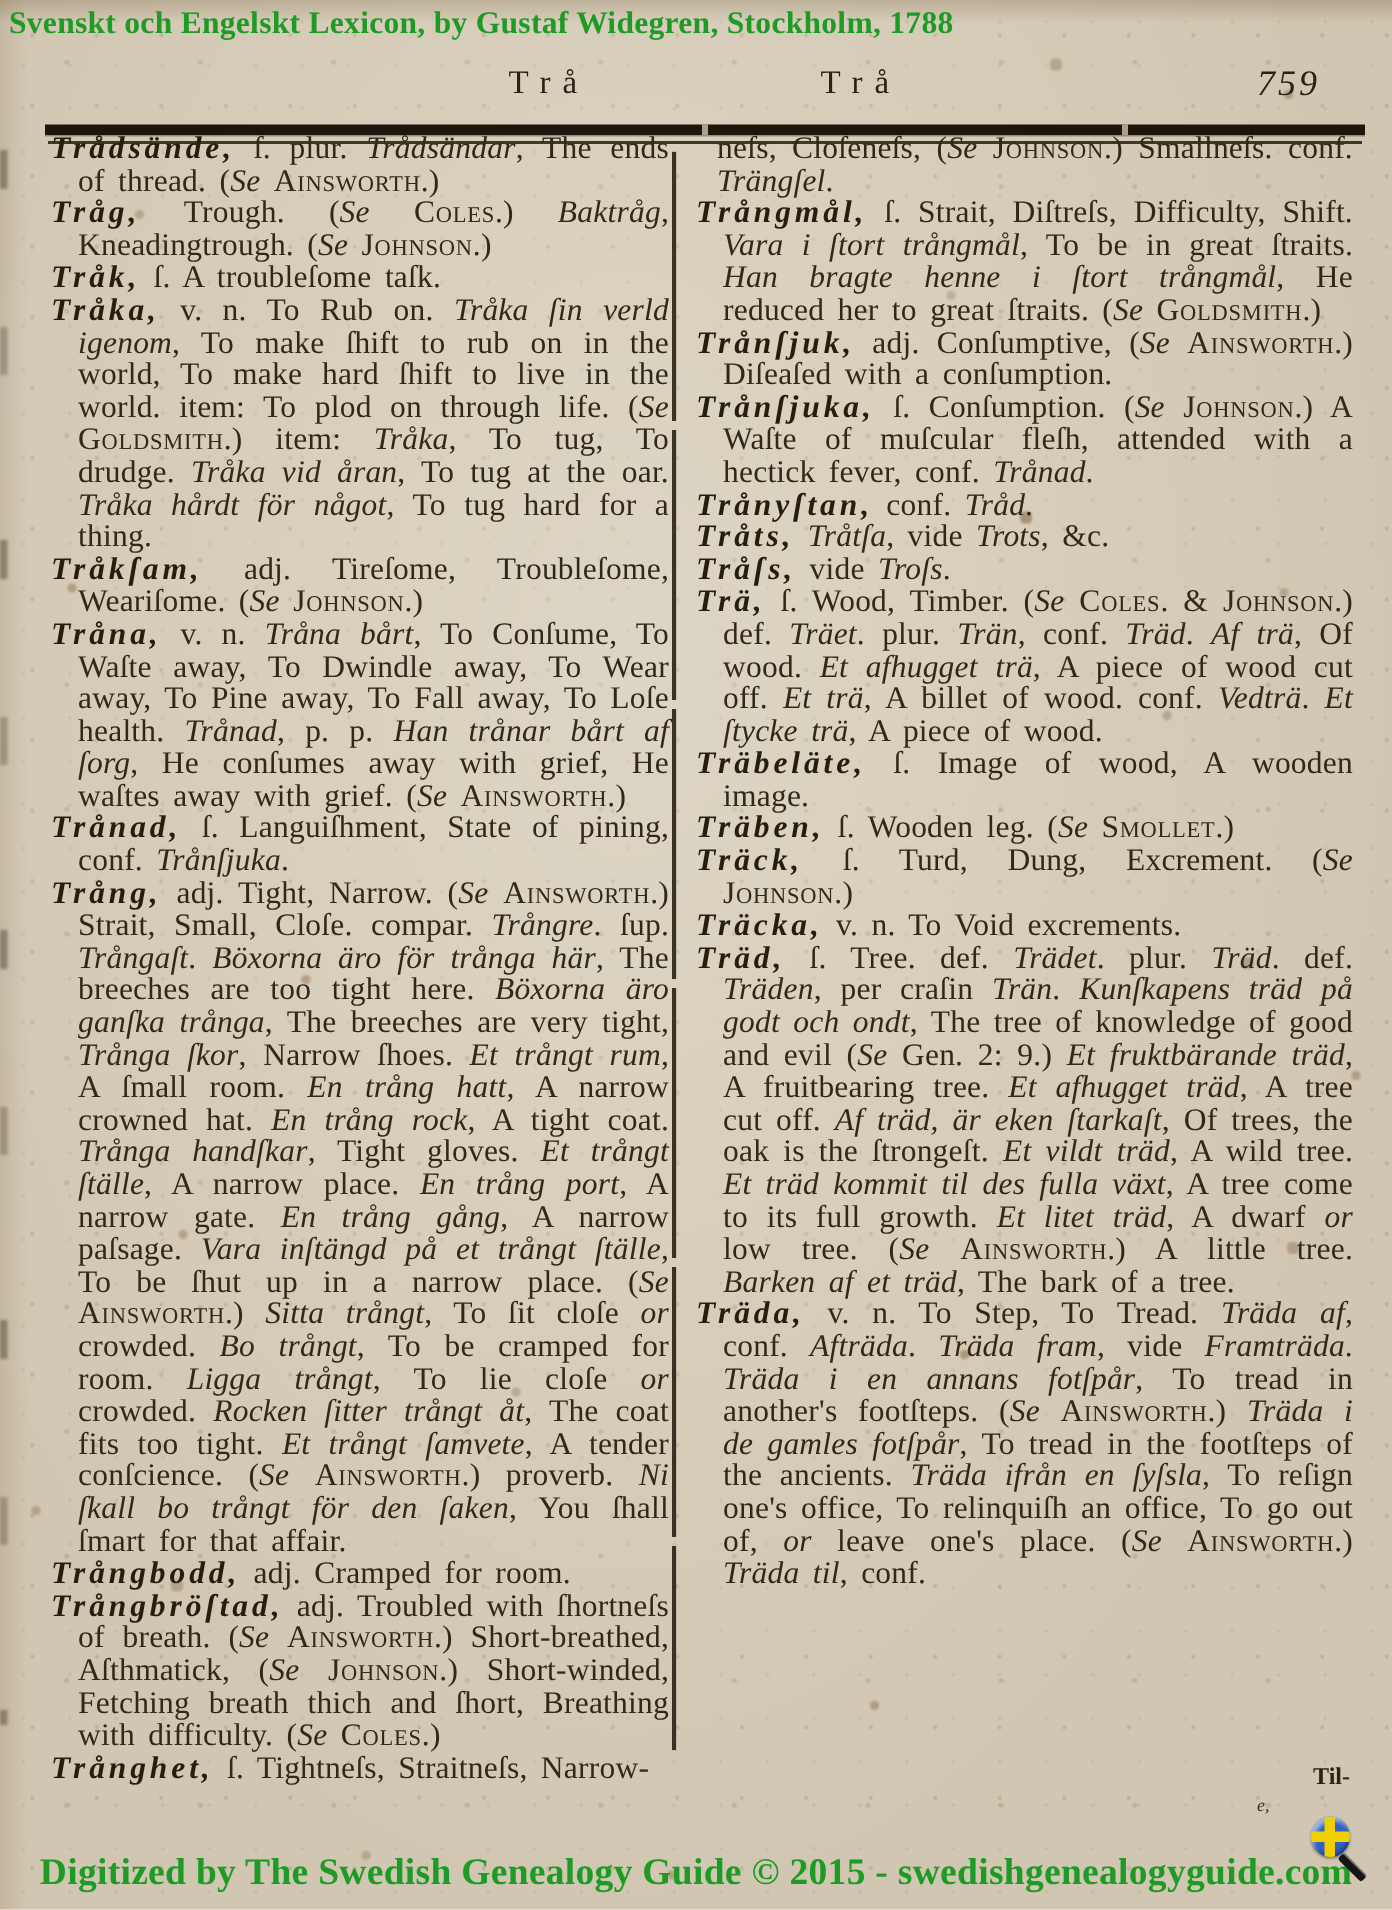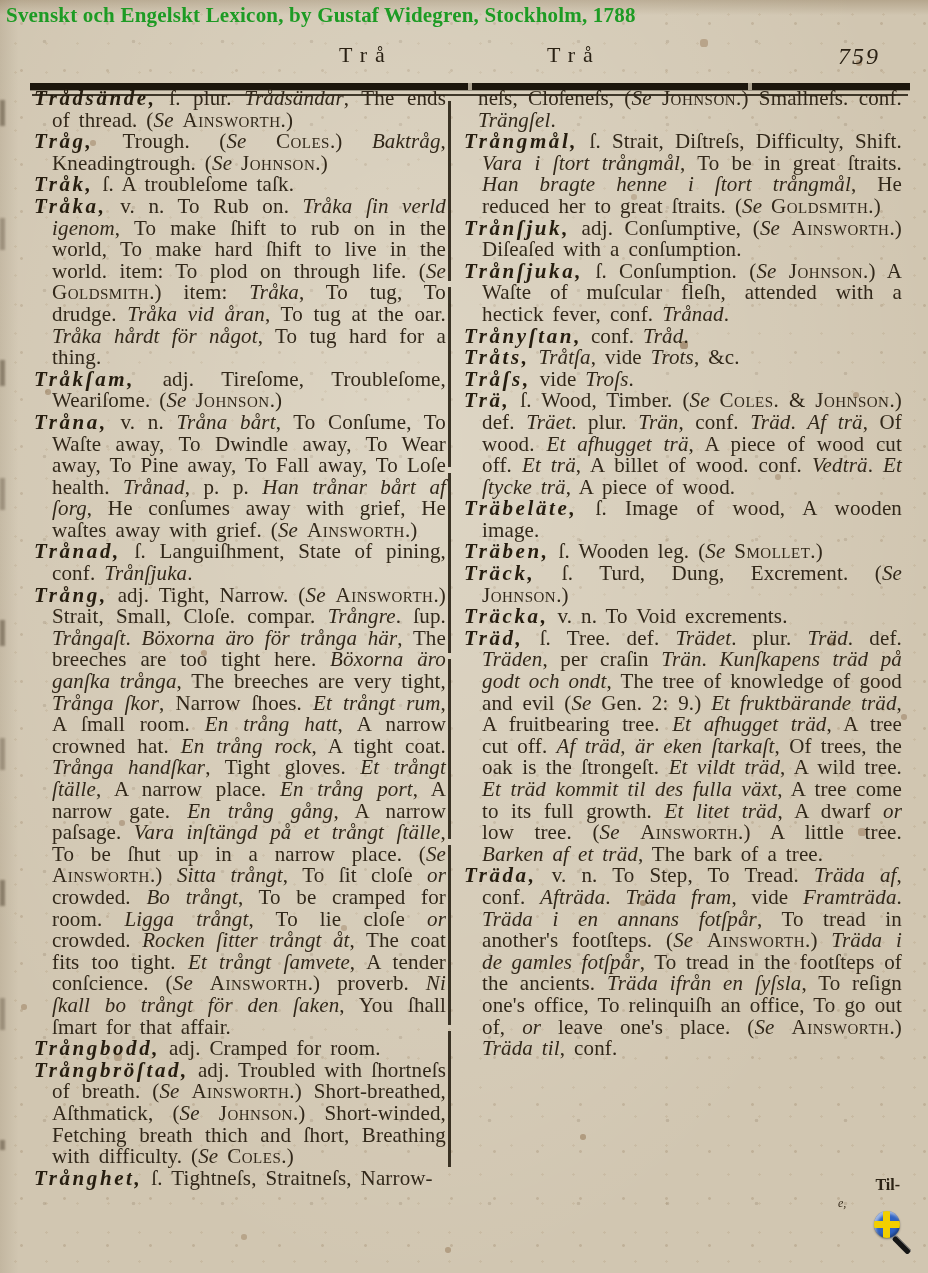--- a/index.html
+++ b/index.html
@@ -117,20 +117,21 @@
       <p class="entry"><span class="hw">Träben,</span> <span>ſ. Wooden leg. (</span><span class="it">Se</span><span> </span><span class="sc">Smollet</span><span>.)</span></p>
       <p class="entry"><span class="hw">Träck,</span> <span>ſ. Turd, Dung, Excrement. (</span><span class="it">Se</span><span> </span><span class="sc">Johnson</span><span>.)</span></p>
       <p class="entry"><span class="hw">Träcka,</span> <span>v. n. To Void excrements.</span></p>
       <p class="entry"><span class="hw">Träd,</span> <span>ſ. Tree. def. </span><span class="it">Trädet</span><span>. plur. </span><span class="it">Träd</span><span>. def. </span><span class="it">Träden</span><span>, per craſin </span><span class="it">Trän</span><span>. </span><span class="it">Kunſkapens träd på godt och ondt</span><span>, The tree of knowledge of good and evil (</span><span class="it">Se</span><span> Gen. 2: 9.) </span><span class="it">Et fruktbärande träd</span><span>, A fruitbearing tree. </span><span class="it">Et afhugget träd</span><span>, A tree cut off. </span><span class="it">Af träd, är eken ſtarkaſt</span><span>, Of trees, the oak is the ſtrongeſt. </span><span class="it">Et vildt träd</span><span>, A wild tree. </span><span class="it">Et träd kommit til des fulla växt</span><span>, A tree come to its full growth. </span><span class="it">Et litet träd</span><span>, A dwarf </span><span class="it">or</span><span> low tree. (</span><span class="it">Se</span><span> </span><span class="sc">Ainsworth</span><span>.) A little tree. </span><span class="it">Barken af et träd</span><span>, The bark of a tree.</span></p>
       <p class="entry"><span class="hw">Träda,</span> <span>v. n. To Step, To Tread. </span><span class="it">Träda af</span><span>, conf. </span><span class="it">Afträda</span><span>. </span><span class="it">Träda fram</span><span>, vide </span><span class="it">Framträda</span><span>. </span><span class="it">Träda i en annans fotſpår</span><span>, To tread in another's footſteps. (</span><span class="it">Se</span><span> </span><span class="sc">Ainsworth</span><span>.) </span><span class="it">Träda i de gamles fotſpår</span><span>, To tread in the footſteps of the ancients. </span><span class="it">Träda ifrån en ſyſsla</span><span>, To reſign one's office, To relinquiſh an office, To go out of, </span><span class="it">or</span><span> leave one's place. (</span><span class="it">Se</span><span> </span><span class="sc">Ainsworth</span><span>.) </span><span class="it">Träda til</span><span>, conf.</span></p>
     </div>
 
   <div class="catchword">Til-</div>
   <div class="catchmark">e,</div>
 
+  <div class="wm-footer">Digitized by The Swedish Genealogy Guide © 2015 - swedishgenealogyguide.com</div>
 
   <div class="magnifier">
     <div class="ferrule"></div>
     <div class="handle"></div>
     <div class="lens">
       <div class="cross-v"></div>
       <div class="cross-h"></div>
     </div>
   </div>
 </div>

